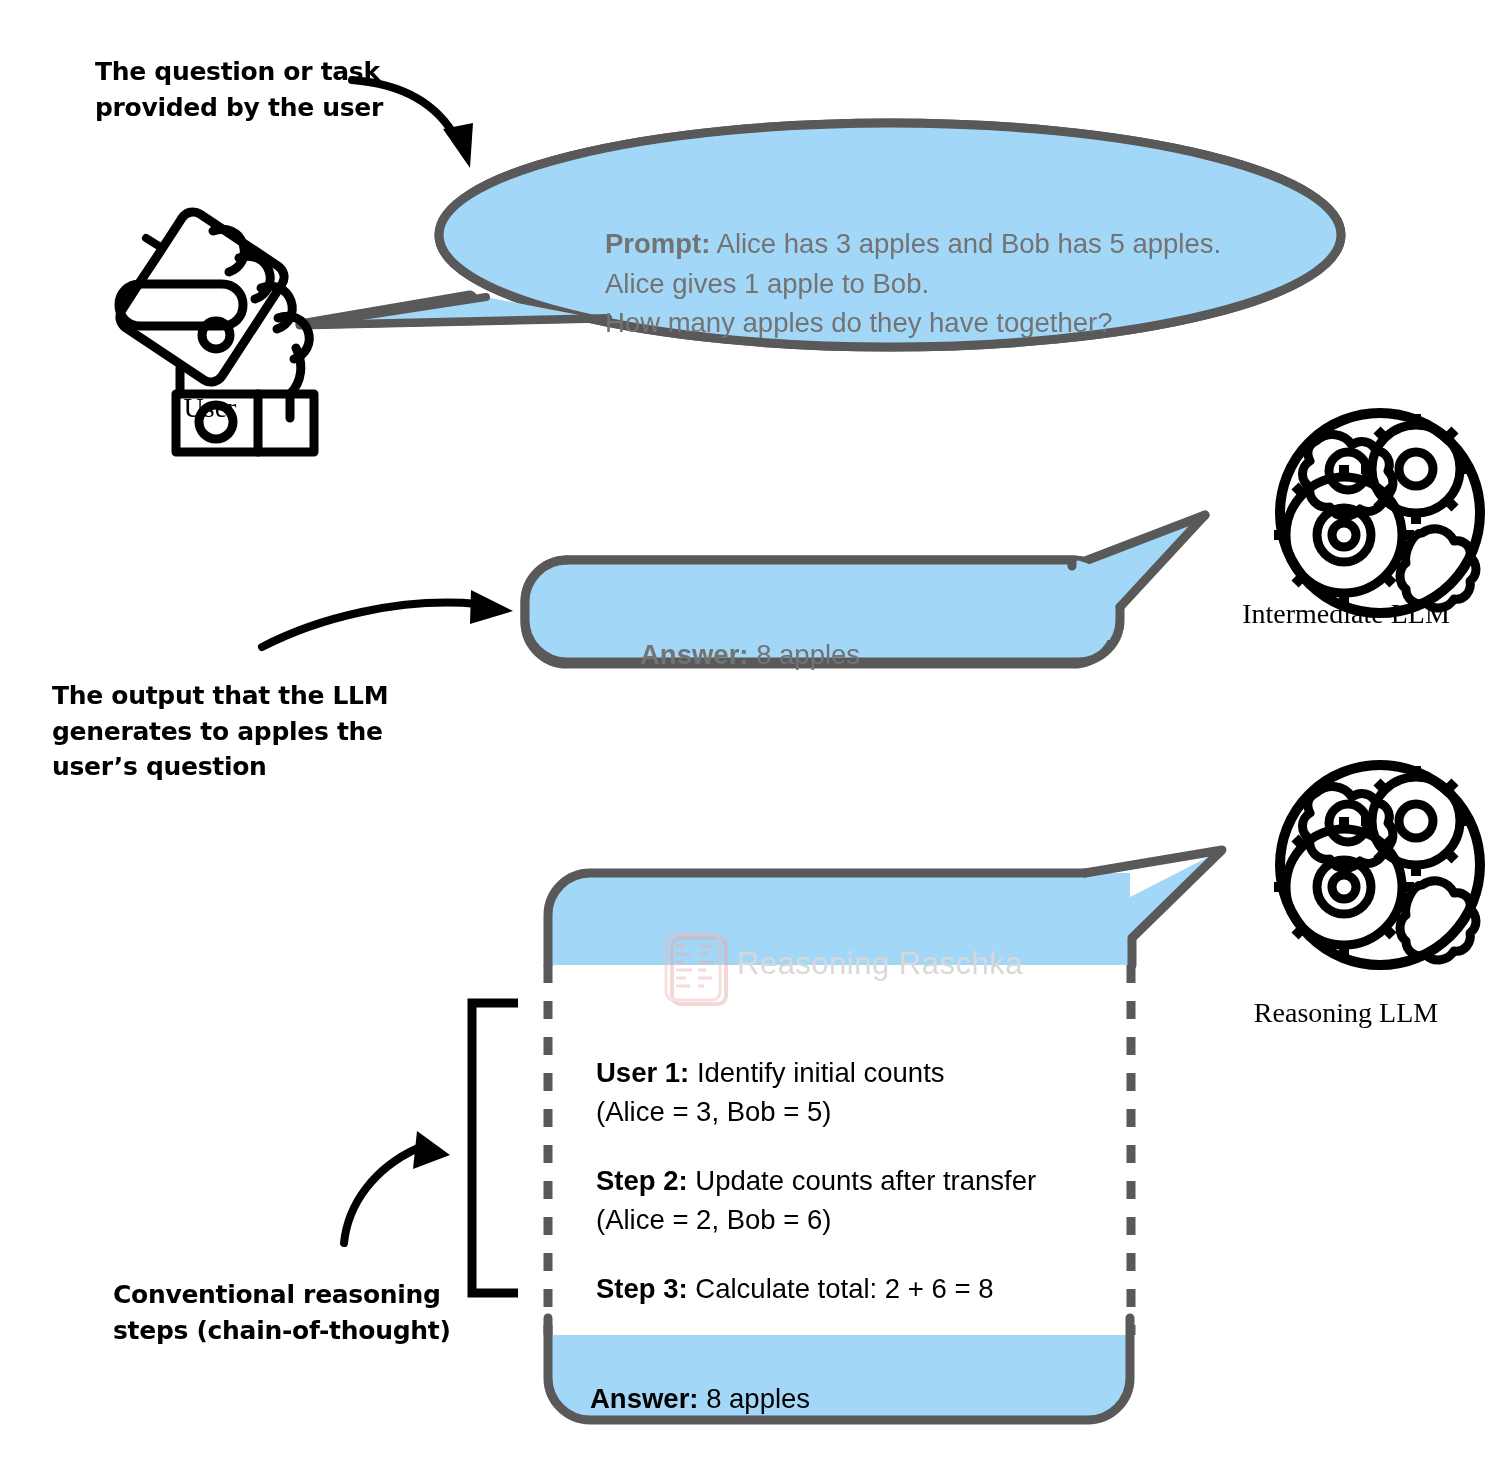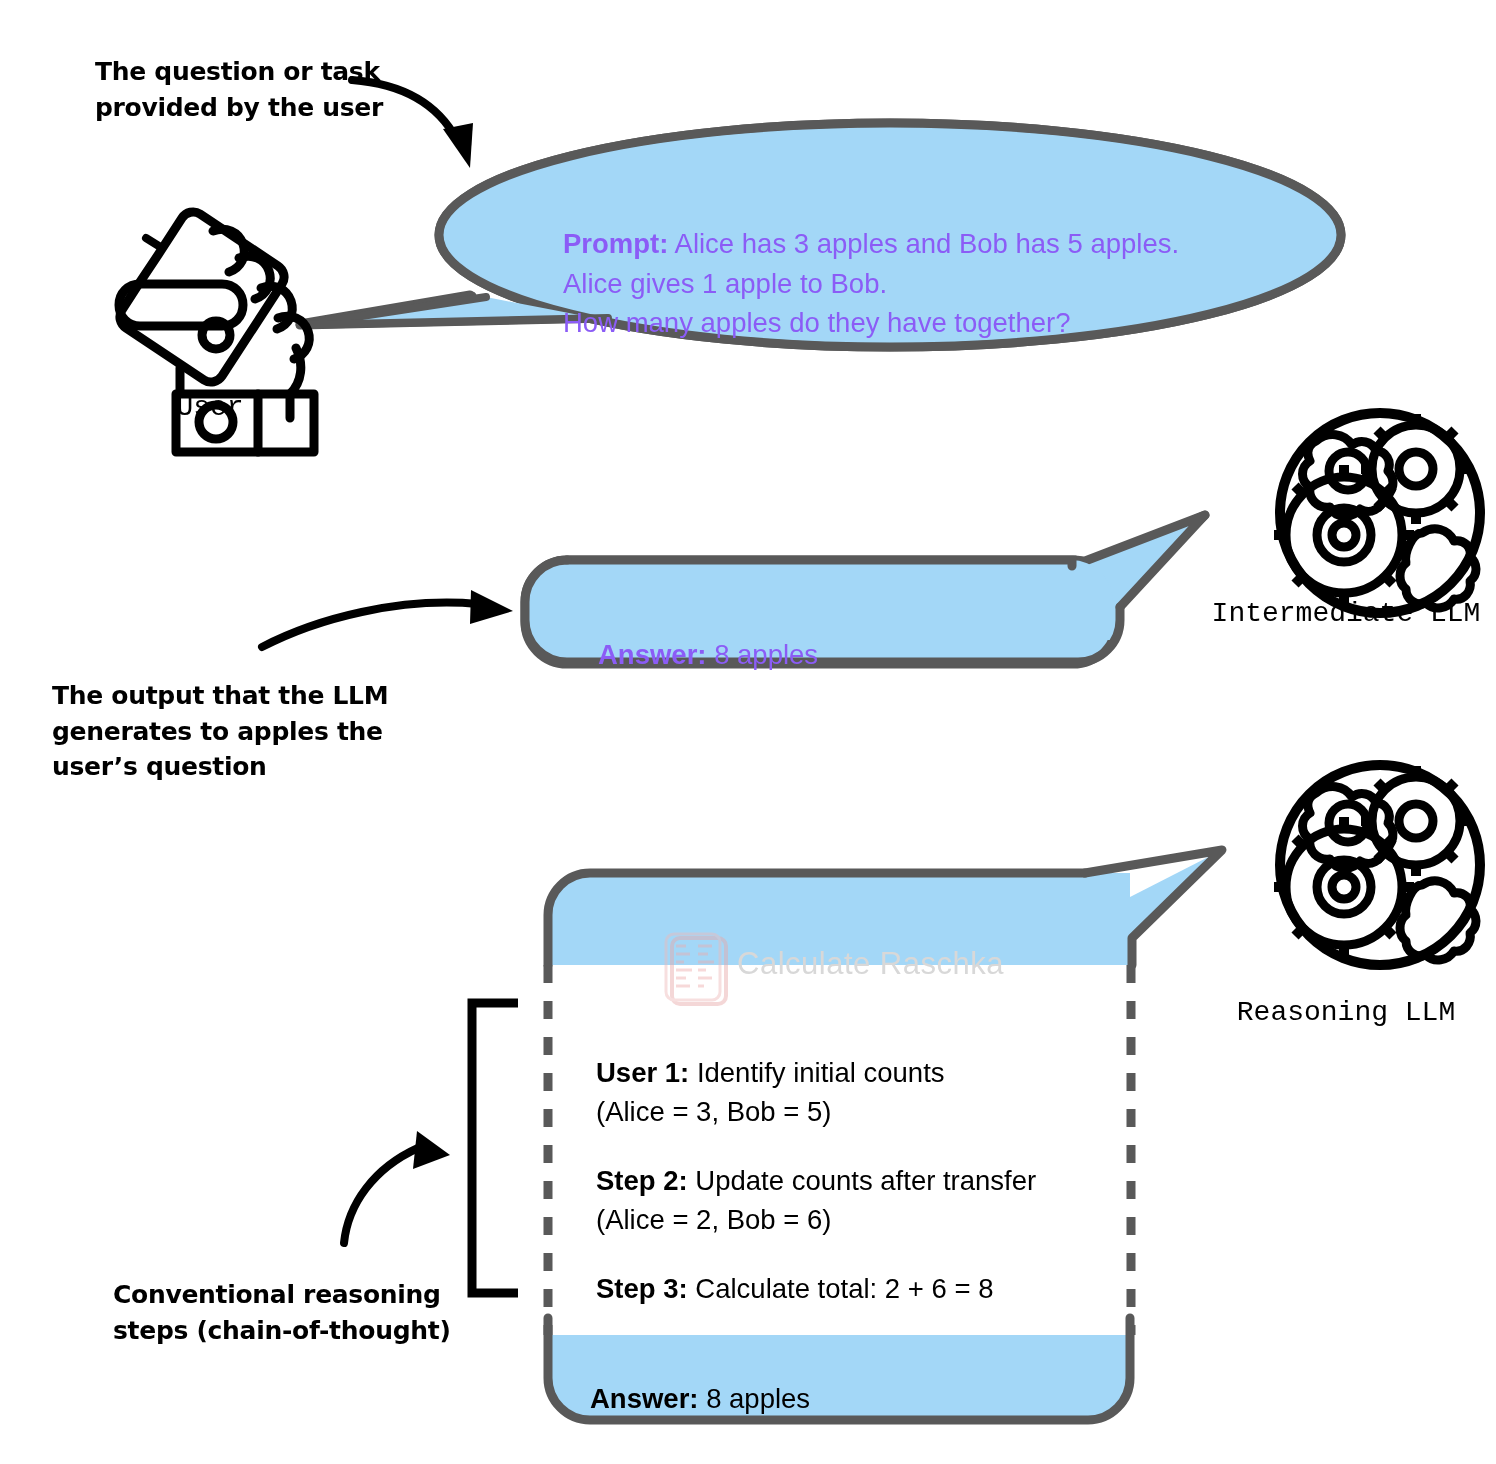--- a/index.html
+++ b/index.html
@@ -28,27 +28,28 @@
     color: #000000;
     letter-spacing: -0.3px;
     white-space: pre-line;
   }
 
   
   .bubble-text {
     font-family: "Liberation Sans", sans-serif;
     font-size: 27.5px;
     line-height: 1.43;
-    color: #8b5cf6;
+    color: #737373;
     white-space: pre-line;
+    margin-left: 42px;
   }
   .bubble-text b { font-weight: bold; }
 
   .icon-label {
-    font-family: Liberation Mono, monospace;
+    font-family: Liberation Serif, serif;
     font-size: 28px;
     color: #000000;
     text-align: center;
     white-space: nowrap;
   }
 
   
   .step-line {
     font-family: "Liberation Sans", sans-serif;
     font-size: 27.5px;
@@ -266,21 +267,21 @@
   <div class="abs bubble-text" style="left:563px; top:185px; width:720px;">
     <b>Prompt:</b><span> Alice has 3 apples and Bob has 5 apples.
 Alice gives 1 apple to Bob.
 How many apples do they have together?</span>
   </div>
 
   <div class="abs bubble-text" style="left:598px; top:596px; width:500px;">
     <b>Answer:</b><span> 8 apples</span>
   </div>
 
-  <div class="abs watermark-text" style="left:737px; top:946px;">Calculate Raschka</div>
+  <div class="abs watermark-text" style="left:737px; top:946px;">Reasoning Raschka</div>
 
   <div class="abs step-line" style="left:596px; top:1014px; width:540px;">
     <b>User 1:</b><span> Identify initial counts
 (Alice = 3, Bob = 5)</span>
   </div>
 
   <div class="abs step-line" style="left:596px; top:1122px; width:560px;">
     <b>Step 2:</b><span> Update counts after transfer
 (Alice = 2, Bob = 6)</span>
   </div>

